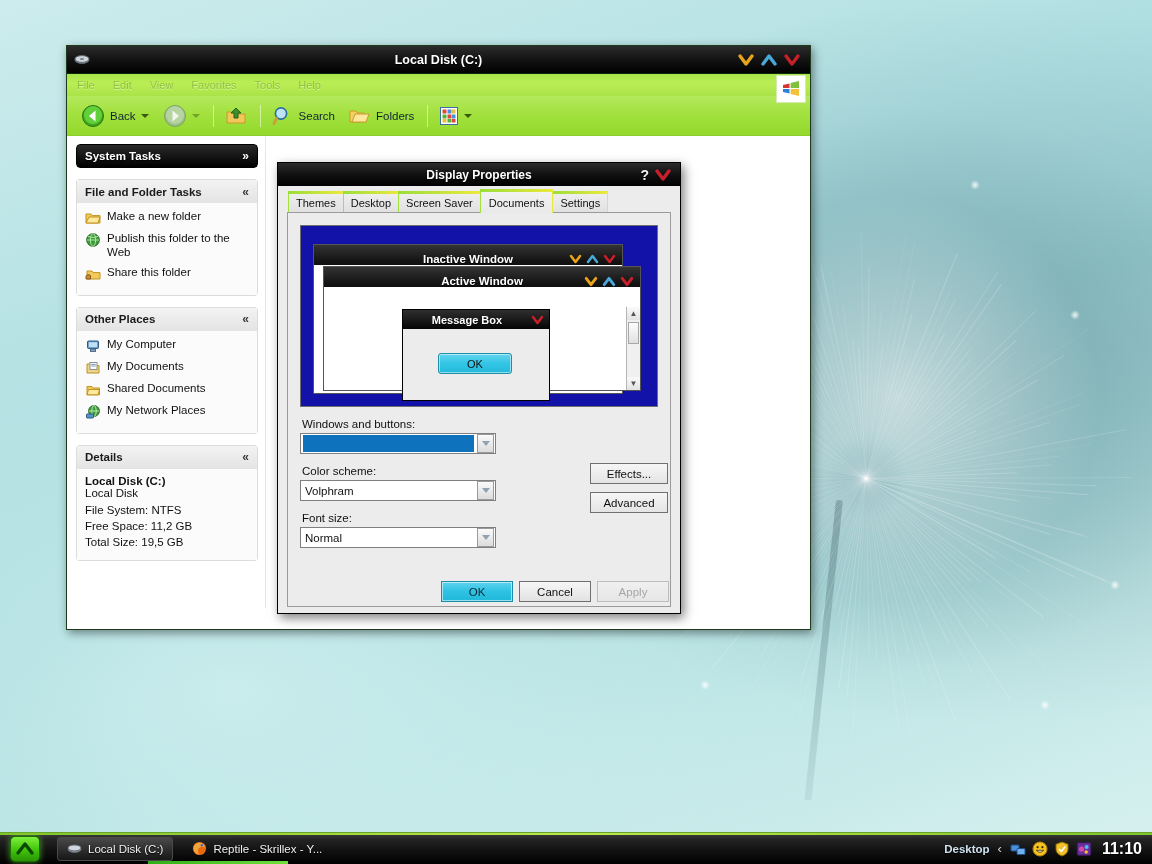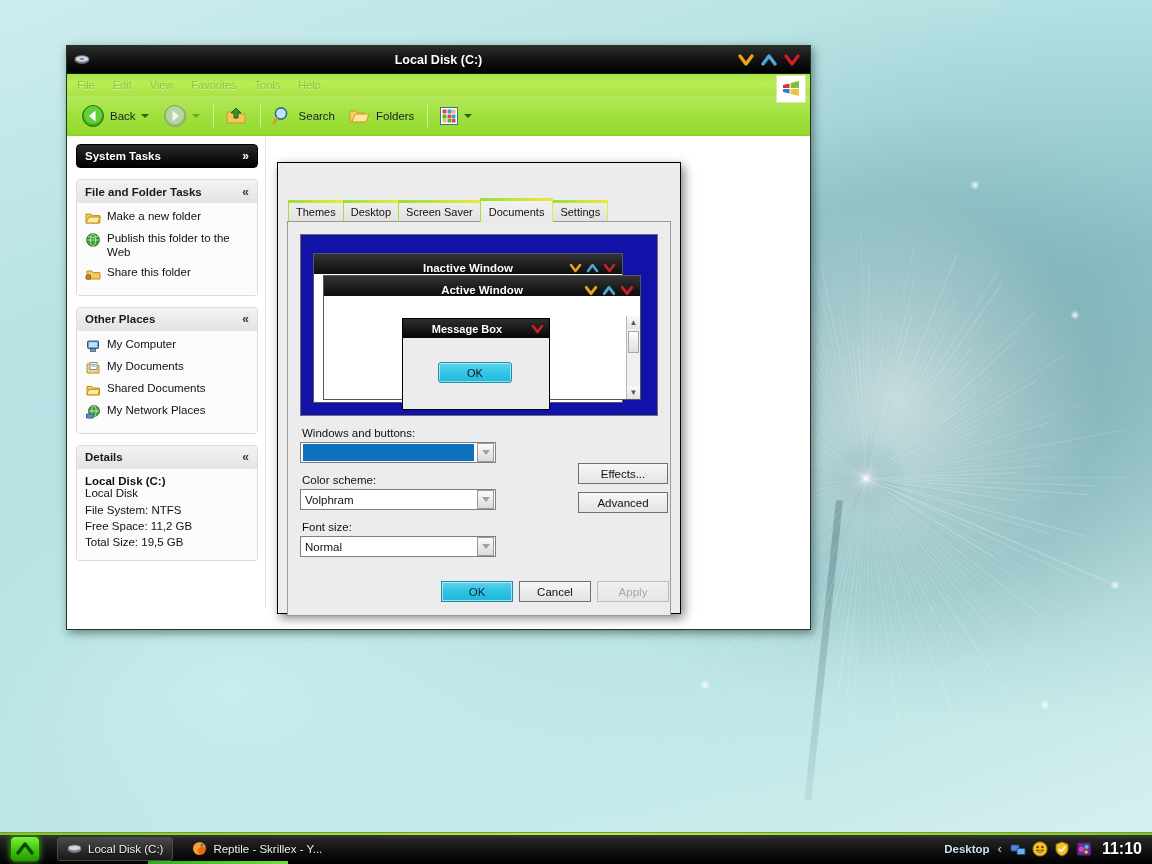--- a/index.html
+++ b/index.html
@@ -158,21 +158,21 @@
     background: linear-gradient(180deg, #2b2b2b 0%, #111 50%, #000 100%);
     position: relative; display: flex; align-items: center;
   }
   #dlg .dtitle .t {
     position: absolute; left:0; right:0; text-align: center;
     color: #fff; font-size: 12px; font-weight: bold; text-shadow: 0 1px 1px #000;
   }
   #dlg .dtitle .btns { margin-left: auto; display: flex; align-items: center; gap: 4px; padding-right: 7px; z-index:2; }
   .qmark { color: #f2f2f2; font-size: 14px; font-weight: bold; text-shadow: 0 1px 1px #000; }
 
-  .tabstrip { display: flex; align-items: flex-end; padding: 6px 0 0 10px; height: 26px; background: #ececec; margin-top: 32px; }
+  .tabstrip { display: flex; align-items: flex-end; padding: 6px 0 0 10px; height: 26px; background: #ececec; }
   .tab {
     font-size: 11px; color: #111; padding: 3px 7px 3px 7px;
     background: linear-gradient(180deg, #eeeeee 0%, #e1e1e1 100%);
     border: 1px solid #8d8d8d; border-bottom: none;
     border-top: 3px solid transparent;
     margin-right: -1px; position: relative;
     border-image: linear-gradient(90deg,#9fe33c,#e8e83a) 1;
   }
   .tab .topline { position: absolute; left: -1px; right: -1px; top: -3px; height: 3px; background: linear-gradient(90deg,#9ade3a,#ece93c); }
   .tab.active {
@@ -227,21 +227,21 @@
   .combo .cbtn {
     width: 17px; height: 19px; margin: 1px;
     background: linear-gradient(180deg, #fafafa 0%, #dcdcdc 100%);
     border: 1px solid #9a9a9a;
     display: flex; align-items: center; justify-content: center;
   }
   .tri { width:0;height:0;border-left:4px solid transparent;border-right:4px solid transparent;border-top:5px solid #8fa3b5; }
 
   .sidebtns { position: absolute; right: 12px; }
   .gbtn {
-    width: 90px; height: 21px;
+    width: 78px; height: 21px;
     background: linear-gradient(180deg, #f6f6f6 0%, #e4e4e4 100%);
     border: 1px solid #707070; font-size: 11.5px; color: #111;
     display: flex; align-items: center; justify-content: center;
   }
   .dlgfooter { position: absolute; right: 11px; bottom: 11px; display: flex; gap: 6px; }
   .dbtn {
     width: 72px; height: 21px; font-size: 11.5px;
     display: flex; align-items: center; justify-content: center;
     background: linear-gradient(180deg,#f6f6f6,#e2e2e2);
     border: 1px solid #707070; color: #111;
@@ -673,20 +673,29 @@
         </div>
       </div>
 
     </div>
     <div class="filepane"></div>
   </div>
 </div>
 
 <div id="dlg">
 
+  <div class="dtitle">
+    <div class="t">Display Properties</div>
+    <div class="btns">
+      <span class="qmark">?</span>
+      <svg class="chev" viewBox="0 0 20 18">
+        <path d="M4 5 L10 13 L16 5" fill="none" stroke="#c8202a" stroke-width="3.4" stroke-linecap="round" stroke-linejoin="round"></path>
+      </svg>
+    </div>
+  </div>
 
   <div class="tabstrip">
     <div class="tab">
       <div class="topline"></div>
       <span>Themes</span>
     </div>
     <div class="tab">
       <div class="topline"></div>
       <span>Desktop</span>
     </div>

